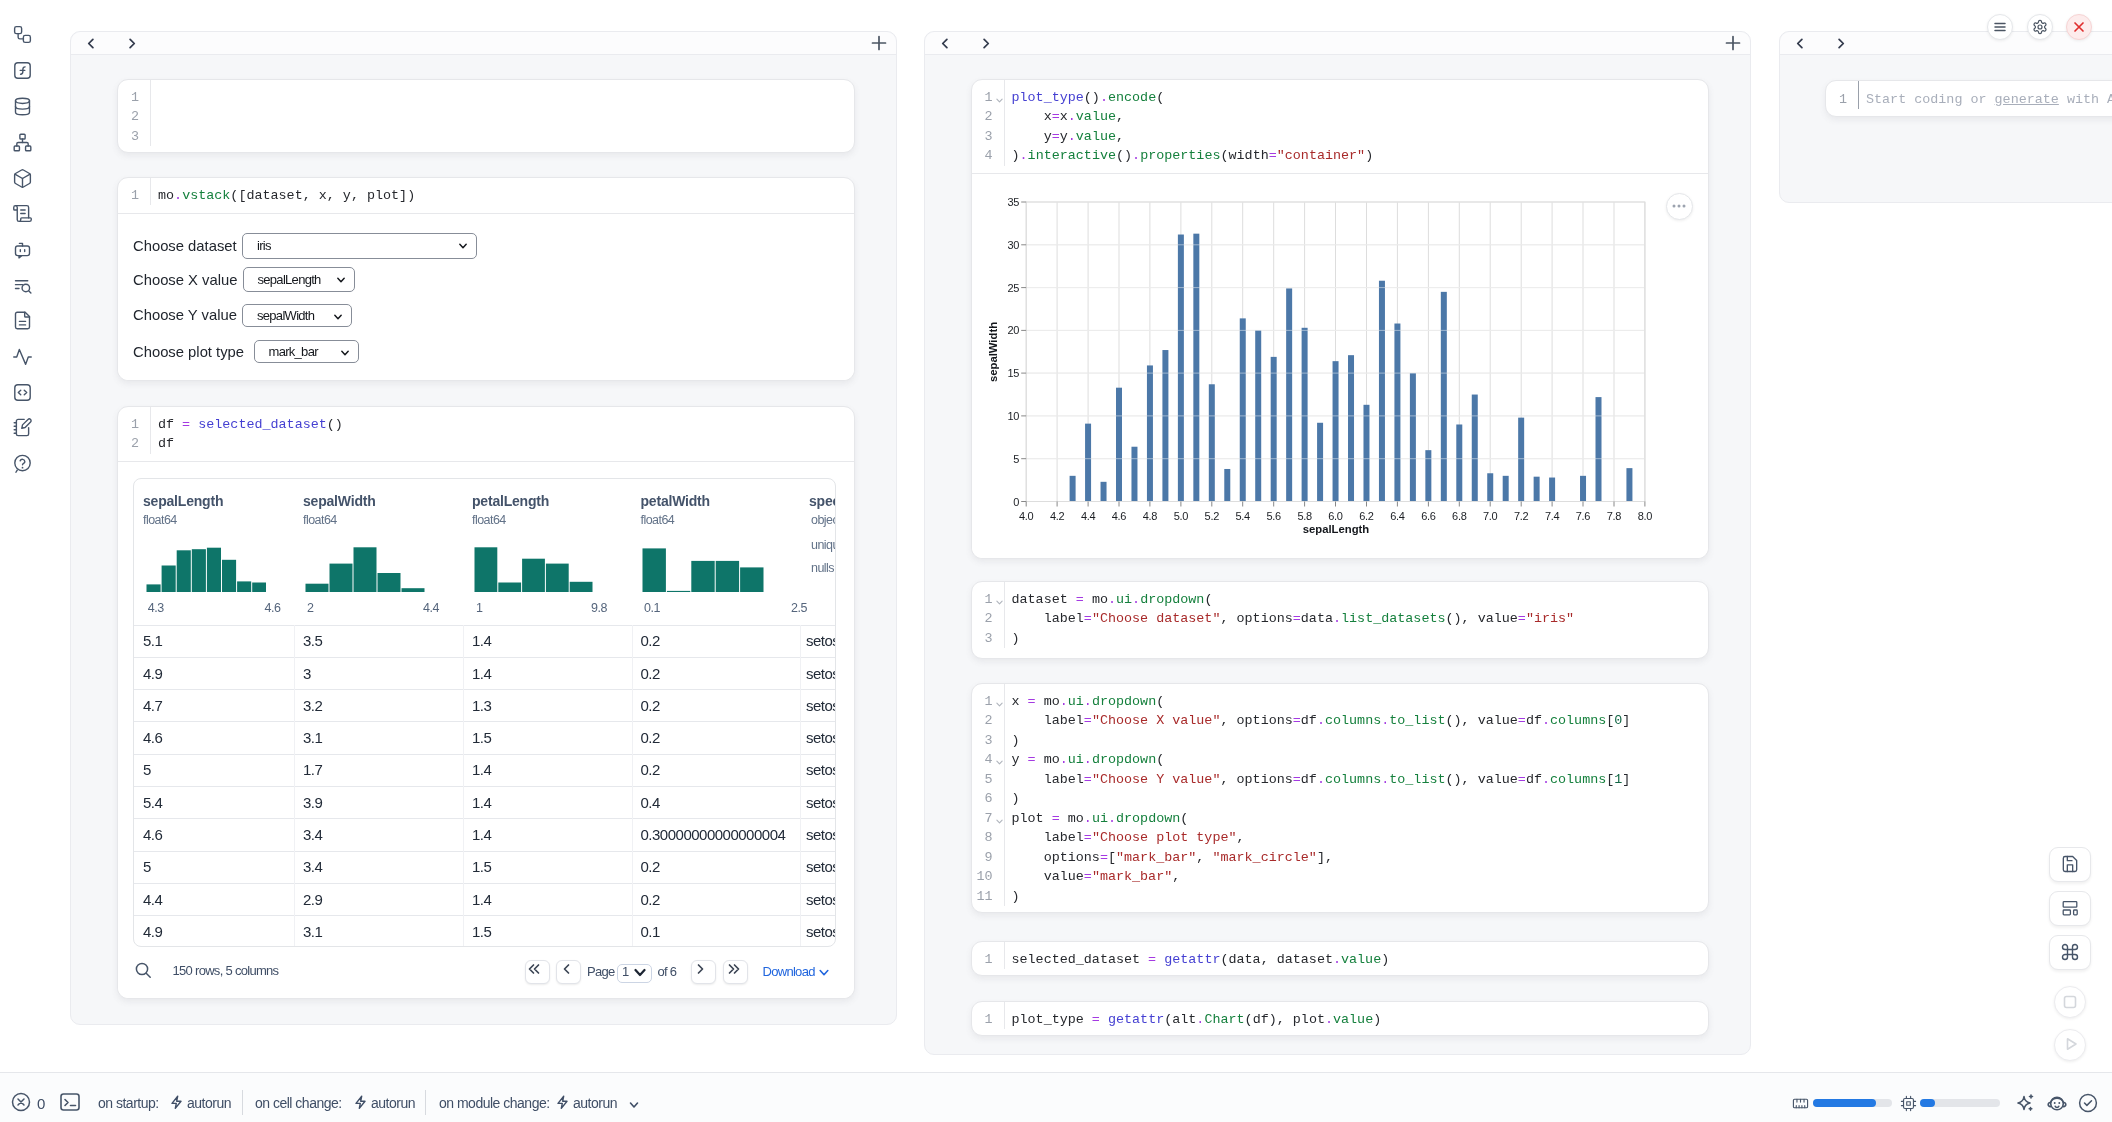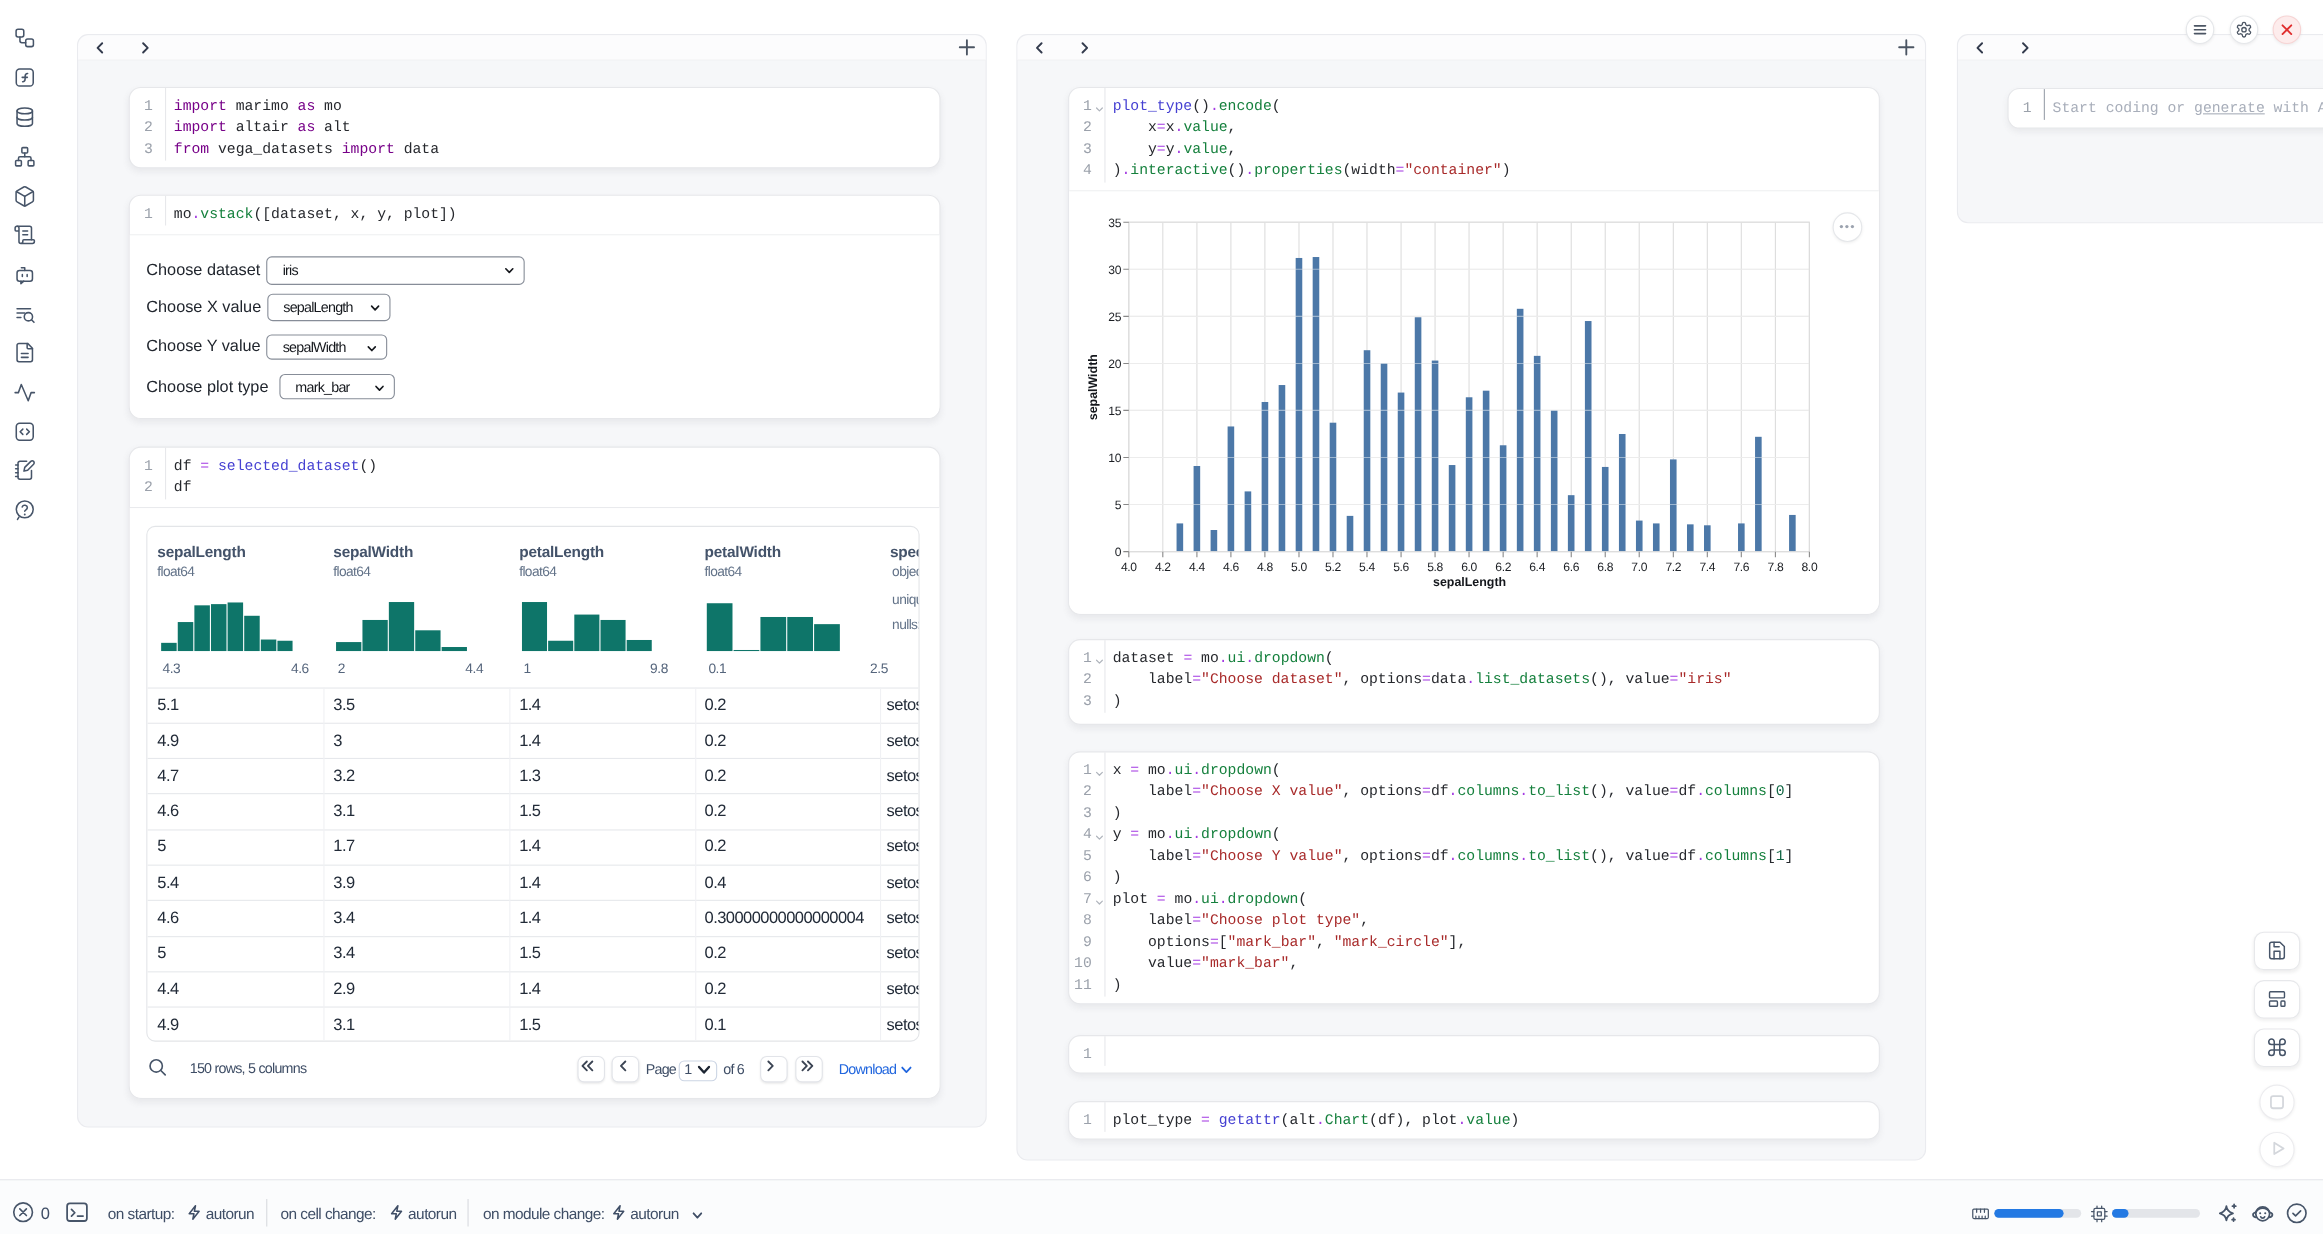--- a/index.html
+++ b/index.html
@@ -178,21 +178,20 @@
 <svg class="abs" style="left:1725px;top:35px;" width="16" height="16" viewBox="0 0 16 16" fill="none">
     <path d="M8 1.5v13M1.5 8h13" stroke="#4b5563" stroke-width="1.7" stroke-linecap="round"></path>
   </svg>
 <div class="cell" style="left:117px;top:79px;width:738px;height:73.5px">
     <div class="code">
       <div class="lns">
         <div>1</div>
         <div>2</div>
         <div>3</div>
       </div>
-      <div class="src"><div><span class="k">import</span> marimo <span class="k">as</span> mo</div><div><span class="k">import</span> altair <span class="k">as</span> alt</div><div><span class="k">from</span> vega_datasets <span class="k">import</span> data</div></div>
     </div>
   </div>
 <div class="cell" style="left:117px;top:177px;width:738px;height:204px">
     <div class="code">
       <div class="lns">
         <div>1</div>
       </div>
       <div class="src"><div>mo<span class="o">.</span><span class="p">vstack</span>([dataset, x, y, plot])</div></div>
     </div>
     <div class="out" style="top:34.5px;bottom:0"></div>
@@ -568,20 +567,21 @@
         <div>11</div>
       </div>
       <div class="src"><div>x <span class="o">=</span> mo<span class="o">.</span><span class="p">ui</span><span class="o">.</span><span class="p">dropdown</span>(</div><div>    label<span class="o">=</span><span class="s">"Choose X value"</span>, options<span class="o">=</span>df<span class="o">.</span><span class="p">columns</span><span class="o">.</span><span class="p">to_list</span>(), value<span class="o">=</span>df<span class="o">.</span><span class="p">columns</span>[<span class="n">0</span>]</div><div>)</div><div>y <span class="o">=</span> mo<span class="o">.</span><span class="p">ui</span><span class="o">.</span><span class="p">dropdown</span>(</div><div>    label<span class="o">=</span><span class="s">"Choose Y value"</span>, options<span class="o">=</span>df<span class="o">.</span><span class="p">columns</span><span class="o">.</span><span class="p">to_list</span>(), value<span class="o">=</span>df<span class="o">.</span><span class="p">columns</span>[<span class="n">1</span>]</div><div>)</div><div>plot <span class="o">=</span> mo<span class="o">.</span><span class="p">ui</span><span class="o">.</span><span class="p">dropdown</span>(</div><div>    label<span class="o">=</span><span class="s">"Choose plot type"</span>,</div><div>    options<span class="o">=</span>[<span class="s">"mark_bar"</span>, <span class="s">"mark_circle"</span>],</div><div>    value<span class="o">=</span><span class="s">"mark_bar"</span>,</div><div>)</div></div>
     </div>
   </div>
 <div class="cell" style="left:970.5px;top:941px;width:738px;height:34.5px">
     <div class="code">
       <div class="lns">
         <div>1</div>
       </div>
+      <div class="src"><div>selected_dataset <span class="o">=</span> <span class="fn">getattr</span>(data, dataset<span class="o">.</span><span class="p">value</span>)</div></div>
     </div>
   </div>
 <div class="cell" style="left:970.5px;top:1001px;width:738px;height:34.5px">
     <div class="code">
       <div class="lns">
         <div>1</div>
       </div>
       <div class="src"><div>plot_type <span class="o">=</span> <span class="fn">getattr</span>(alt<span class="o">.</span><span class="p">Chart</span>(df), plot<span class="o">.</span><span class="p">value</span>)</div></div>
     </div>
   </div>

